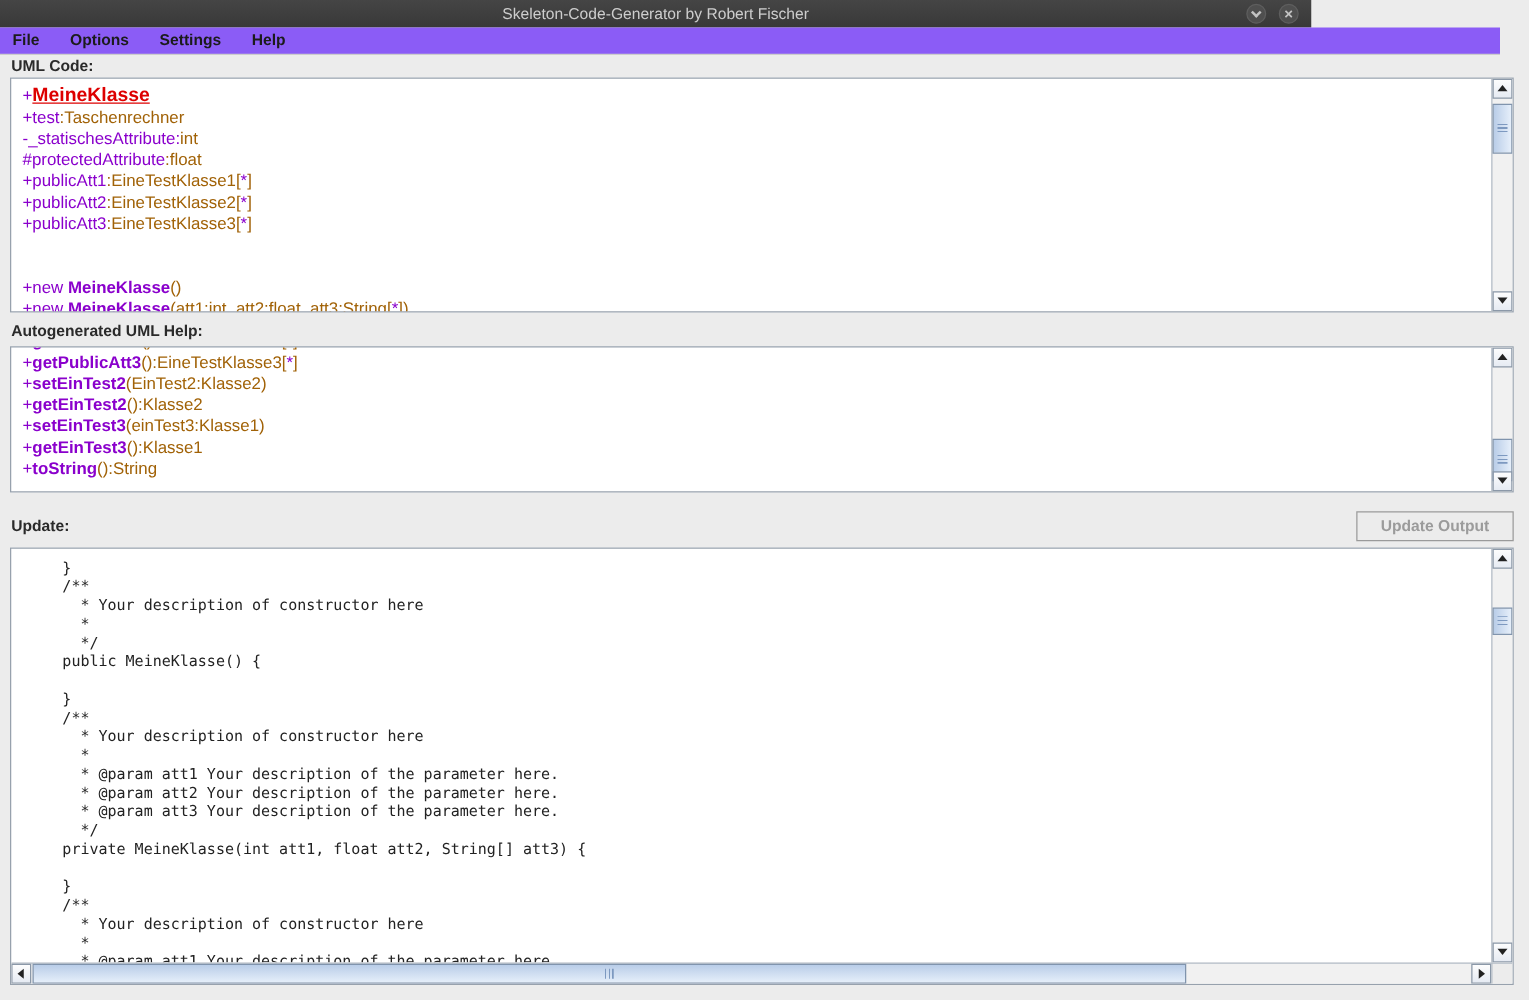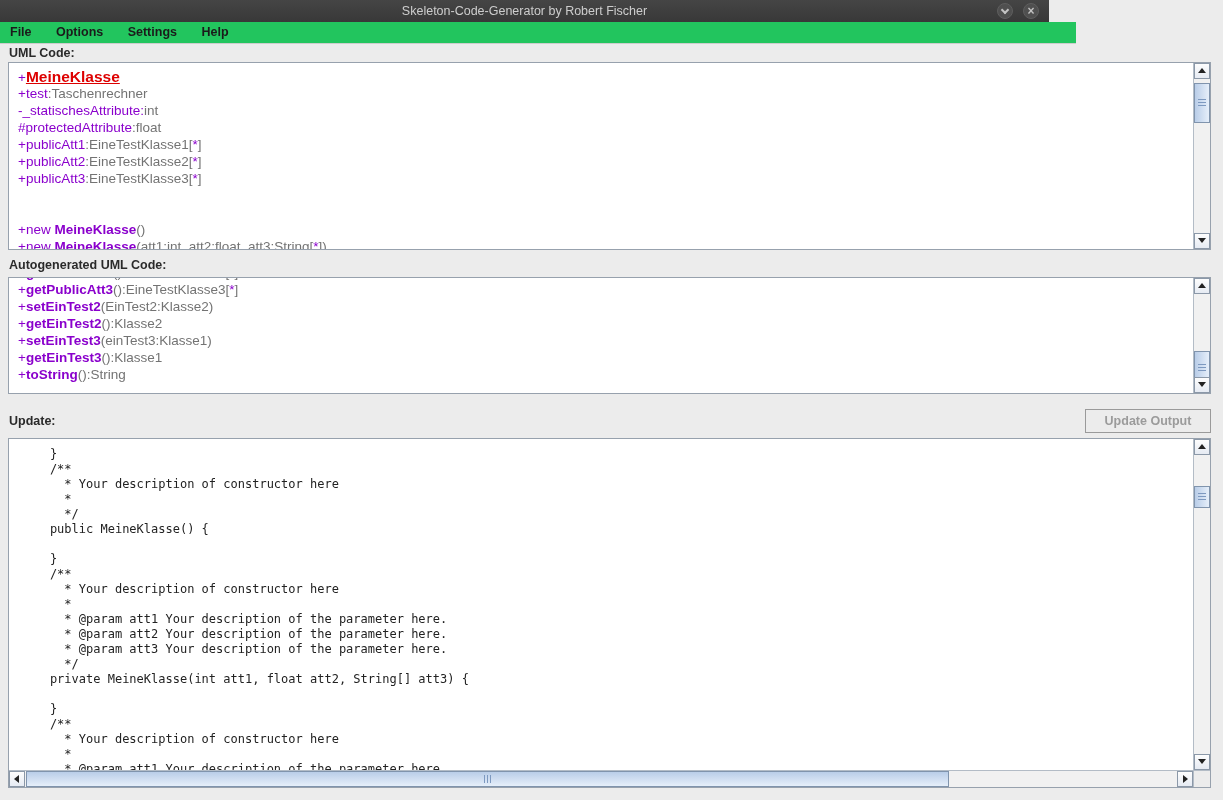--- a/index.html
+++ b/index.html
@@ -15,22 +15,22 @@
     background:#4f4f4f; border:1px solid #5e5e5e; cursor:default; }
   .winbtn.min { right:36px; }
   .winbtn.cls { right:10px; }
   .chev { position:absolute; left:4px; top:3px; width:6px; height:6px;
     border-left:2px solid #c3c3c3; border-bottom:2px solid #c3c3c3;
     transform:rotate(-45deg); }
   .xglyph { position:absolute; left:0; top:0; width:14px; height:14px; line-height:14px;
     text-align:center; color:#c3c3c3; font-size:12px; font-weight:bold; }
 
   
-  .menubar { position:absolute; left:0; top:22px; width:1076px; height:22px;
-    background:#22c55e; border-bottom:1px solid #cdcdcd; }
+  .menubar { position:absolute; left:0; top:22px; width:1200px; height:22px;
+    background:#8b5cf6; border-bottom:1px solid #cdcdcd; }
   .menuitem { display:inline-block; padding:3px 10px 0 10px; height:22px;
     font-size:12.5px; font-weight:bold; color:#1b1b1b; cursor:default; }
 
   
   .seclabel { position:absolute; left:9px; font-size:12.5px; font-weight:bold; color:#2a2a2a; }
   .lbl-uml  { top:46px;text-align:right; }
   .lbl-auto { top:258px; }
   .lbl-out  { top:414px; }
 
   
@@ -41,21 +41,21 @@
   .area-out  { top:438px; height:350px; }
 
   .clip { position:absolute; left:0; top:0; right:17px; bottom:0; overflow:hidden; }
   .richlines { padding-left:9px; font-size:13.5px; line-height:17px; white-space:pre; }
   .lines-uml  { padding-top:5px; }
   .lines-auto { margin-top:-14px; }
   .cl { height:17px; }
   .p  { color:#8a00cc; }
   .pb { color:#8a00cc; font-weight:bold; }
   .pu { color:#8a00cc; }
-  .n  { color:#737373;margin-top:40px; }
+  .n  { color:#a16207;margin-top:40px; }
   .rb { color:#dd0000; font-weight:bold; text-decoration:underline; font-size:15.5px; }
 
   .outclip { position:absolute; left:0; top:0; right:17px; bottom:17px; overflow:hidden; }
   .outcode { padding:8px 0 0 12px; font-family:"DejaVu Sans Mono", monospace;
     font-size:12px; line-height:15px; white-space:pre; color:#222222; }
 
   
   .scrollcol { position:absolute; top:0; right:0; bottom:0; width:17px;
     border-left:1px solid #b3bcc6; background:#f1f1f1; }
   .scrollcol.short { bottom:17px; }
@@ -125,21 +125,21 @@
       </div>
     <div class="sthumb thumb1">
         <div class="vgrip"></div>
       </div>
     <div class="sbtn bot">
         <div class="tri down"></div>
       </div>
   </div>
 </div>
 
-<div class="seclabel lbl-auto">Autogenerated UML Code:</div>
+<div class="seclabel lbl-auto">Autogenerated UML Help:</div>
 <div class="area area-auto">
   <div class="clip">
     <div class="richlines lines-auto"><div class="cl"><span class="p">+</span><span class="pb">getPublicAtt2</span><span class="n">():EineTestKlasse2[</span><span class="p">*</span><span class="n">]</span></div><div class="cl"><span class="p">+</span><span class="pb">getPublicAtt3</span><span class="n">():EineTestKlasse3[</span><span class="p">*</span><span class="n">]</span></div><div class="cl"><span class="p">+</span><span class="pb">setEinTest2</span><span class="n">(EinTest2:Klasse2)</span></div><div class="cl"><span class="p">+</span><span class="pb">getEinTest2</span><span class="n">():Klasse2</span></div><div class="cl"><span class="p">+</span><span class="pb">setEinTest3</span><span class="n">(einTest3:Klasse1)</span></div><div class="cl"><span class="p">+</span><span class="pb">getEinTest3</span><span class="n">():Klasse1</span></div><div class="cl"><span class="p">+</span><span class="pb">toString</span><span class="n">():String</span></div></div>
   </div>
   <div class="scrollcol">
     <div class="sbtn top">
         <div class="tri up"></div>
       </div>
     <div class="sthumb thumb2">
         <div class="vgrip"></div>

